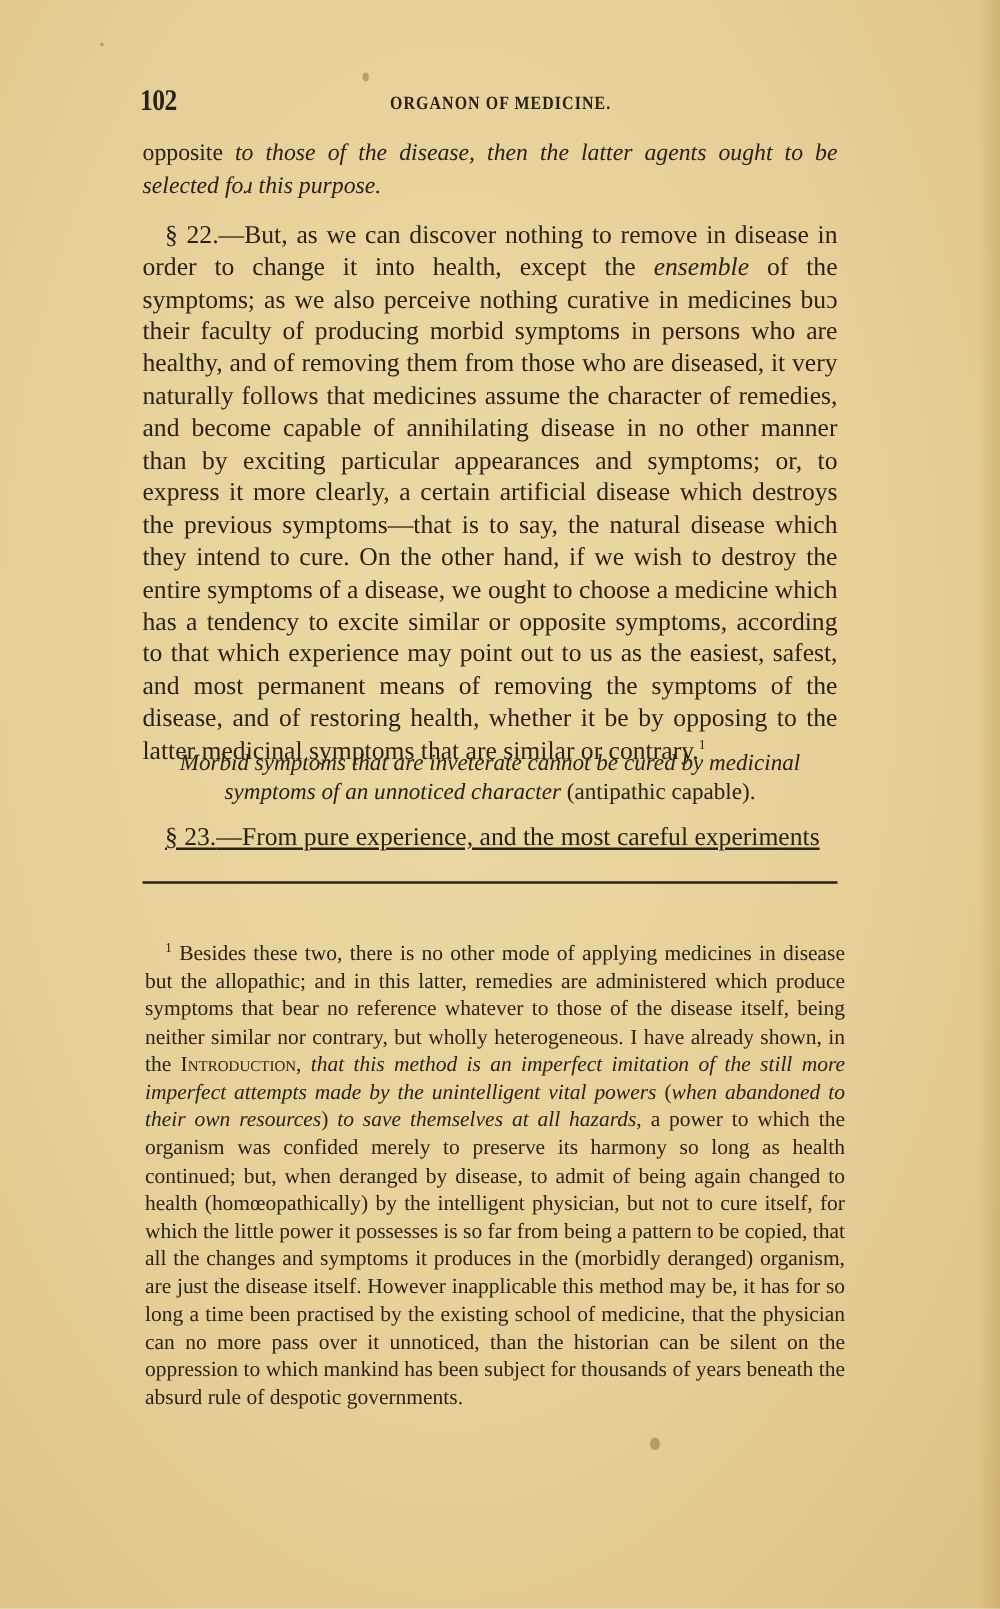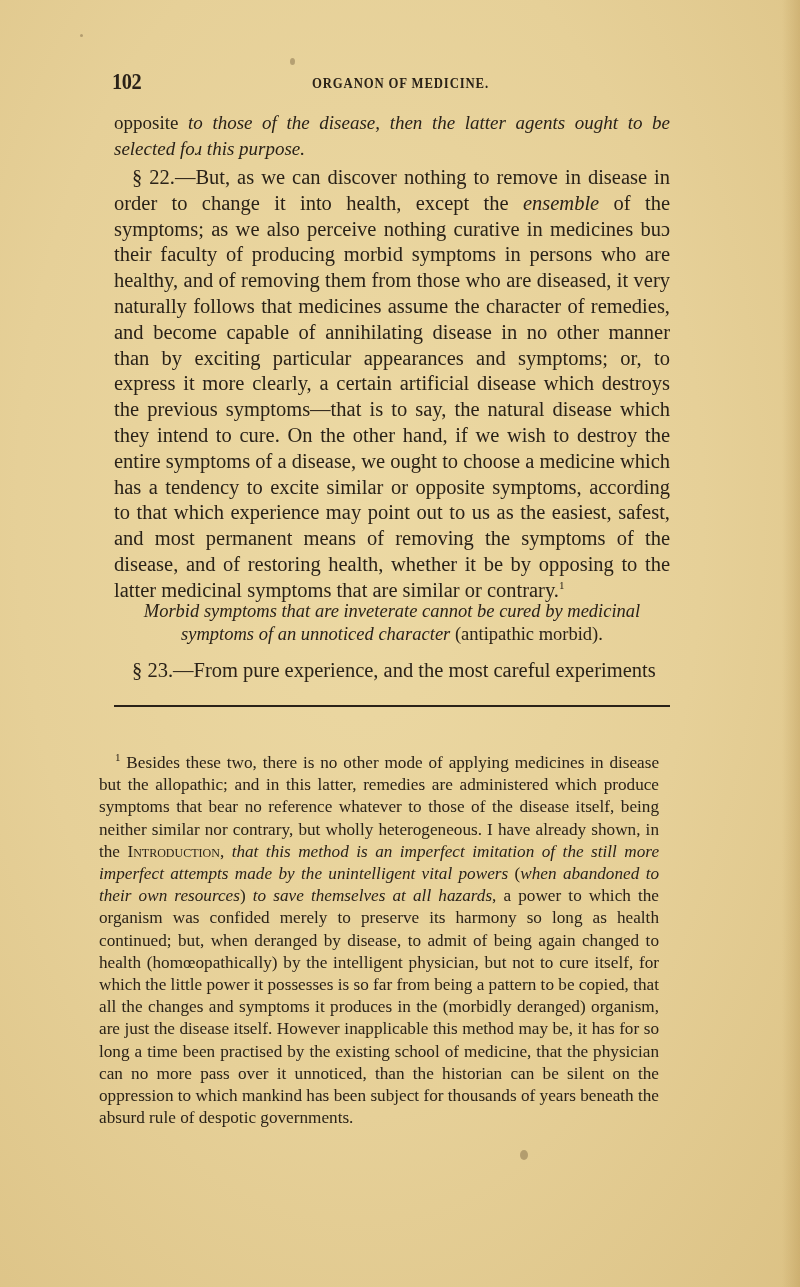--- a/index.html
+++ b/index.html
@@ -31,33 +31,33 @@
   }
   .text-block {
     position: absolute; left: 114px; width: 556px;
     font-size: 20.5px; line-height: 25.8px;
     text-align: justify;
   }
   .text-block p { margin: 0; }
   .indent { text-indent: 18px; }
   .italic-lead { font-style: italic; }
   .block-a { top: 110px; }
-  .block-a p.lead { font-size: 19px; line-height: 25.5px; margin-bottom: 4px; }
+  .block-a p.lead { font-size: 19px; line-height: 25.5px; margin-bottom: 15px; }
   .block-b {
     top: 600px; left: 114px; width: 556px;
     font-size: 18.5px; line-height: 23px; text-align: center;
   }
   .block-b .it { font-style: italic; }
-  .block-c { top: 658px; }
+  .block-c { top: 658px; text-decoration: underline; }
   .rule {
     position: absolute; top: 705px; left: 114px; width: 556px; height: 2px;
     background: #2a2218;
   }
   .footnotes {
-    position: absolute; top: 752px; left: 99px; width: 560px;
+    position: absolute; top: 752px; left: 116px; width: 560px;
     font-size: 17.2px; line-height: 22.2px; text-align: justify;
   }
   .footnotes p { margin: 0; text-indent: 16px; }
   .sup { font-size: 11px; vertical-align: super; line-height: 0; }
   .smallcaps { font-variant: small-caps; }
   em { }
   .speck { position: absolute; border-radius: 50%; background: rgba(90,70,40,0.35); }
 </style>
 </head>
 <body>
@@ -75,21 +75,21 @@
 <div class="text-block block-a">
   <p class="lead">
     <span>opposite </span><span class="italic-lead">to those of the disease, then the latter agents ought to be selected foɹ this purpose.</span>
   </p>
   <p class="indent">
     <span>§ 22.</span><span>—But, as we can discover nothing to remove in disease in order to change it into health, except the </span><em>ensemble</em><span> of the symptoms; as we also perceive nothing curative in medicines buɔ their faculty of producing morbid symptoms in persons who are healthy, and of removing them from those who are diseased, it very naturally follows that medicines assume the character of remedies, and become capable of annihilating disease in no other manner than by exciting particular appearances and symptoms; or, to express it more clearly, a certain artificial disease which destroys the previous symptoms—that is to say, the natural disease which they intend to cure. On the other hand, if we wish to destroy the entire symptoms of a disease, we ought to choose a medicine which has a tendency to excite similar or opposite symptoms, according to that which experience may point out to us as the easiest, safest, and most permanent means of removing the symptoms of the disease, and of restoring health, whether it be by opposing to the latter medicinal symptoms that are similar or contrary.</span><span class="sup">1</span>
   </p>
 </div>
 
 <div class="text-block block-b">
-  <span class="it">Morbid symptoms that are inveterate cannot be cured by medicinal symptoms of an unnoticed character</span><span> (antipathic morbid).</span>
+  <span class="it">Morbid symptoms that are inveterate cannot be cured by medicinal symptoms of an unnoticed character</span><span> (antipathic capable).</span>
 </div>
 
 <div class="text-block block-c">
   <p class="indent">
     <span>§ 23.</span><span>—From pure experience, and the most careful experiments</span>
   </p>
 </div>
 
 <div class="rule"></div>
 

